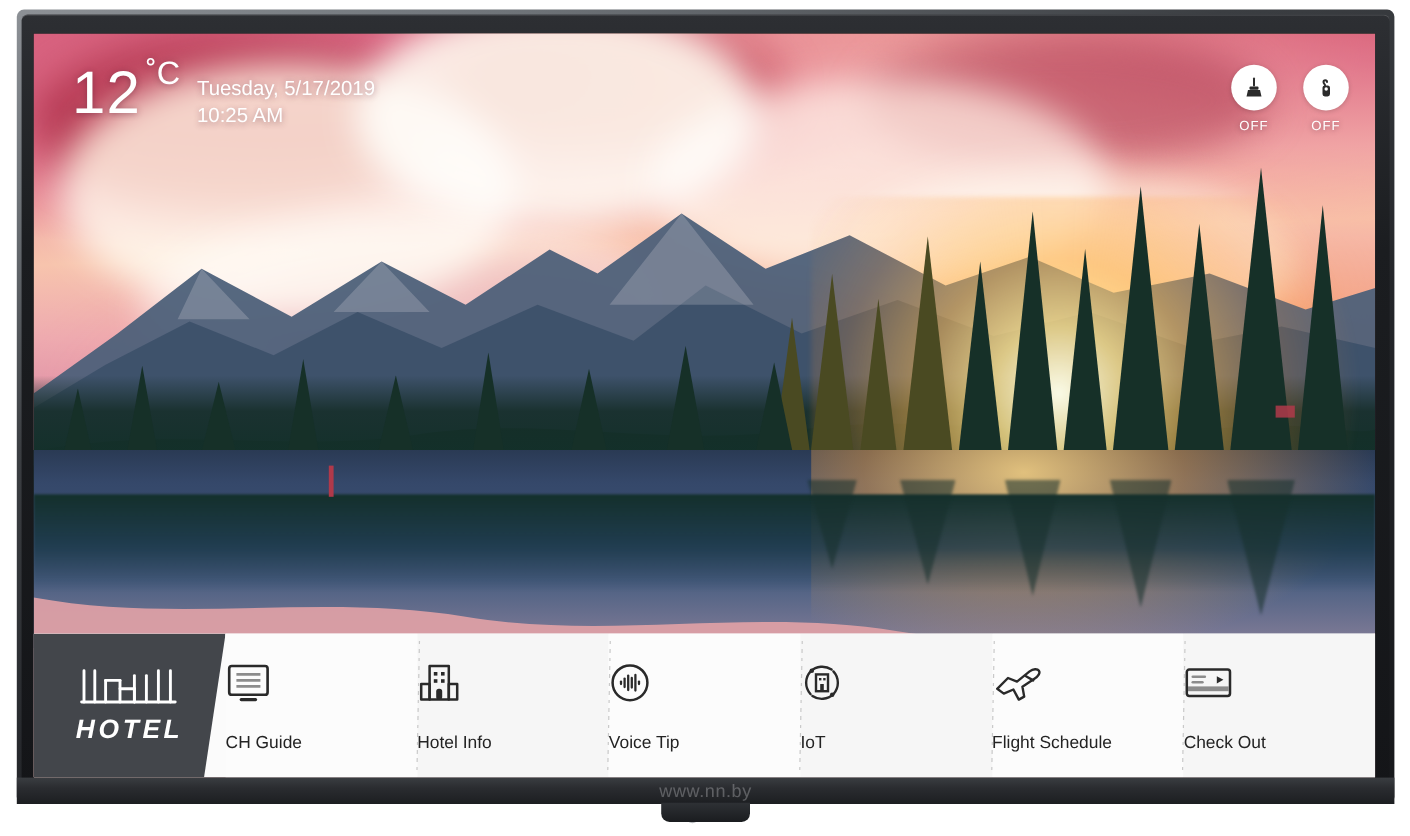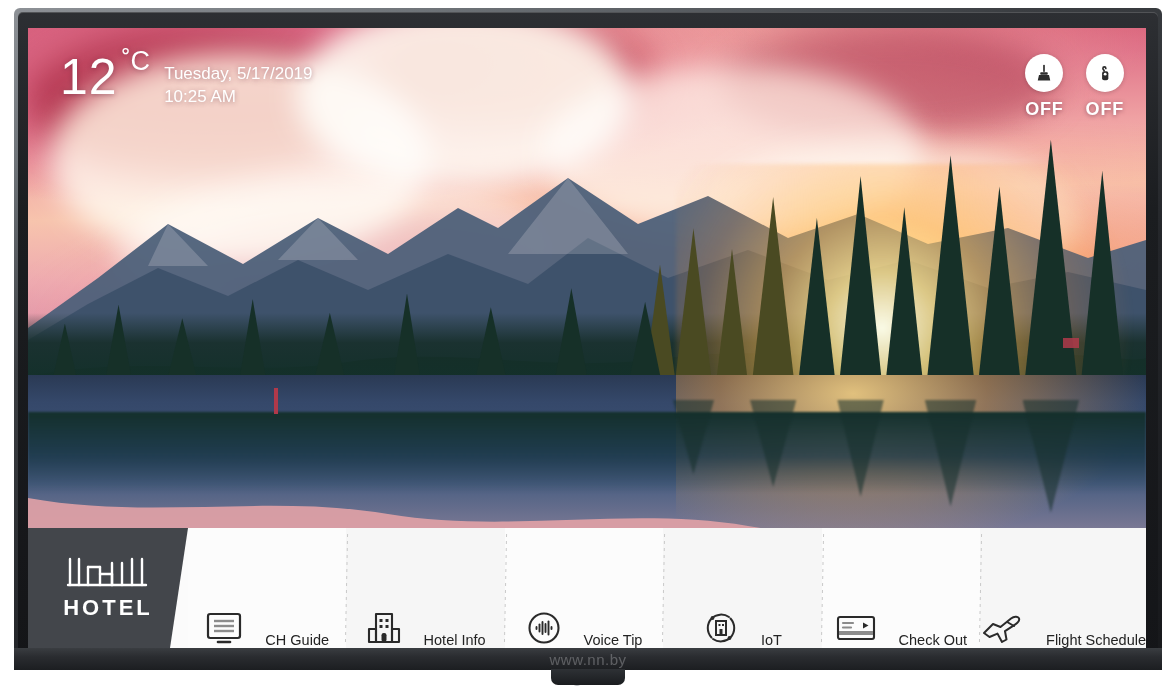--- a/index.html
+++ b/index.html
@@ -131,21 +131,21 @@
 
   
   #status-icons { position: absolute; right: 22px; top: 26px; display: flex; gap: 22px; }
   .status-item { display: flex; flex-direction: column; align-items: center; gap: 7px; cursor: pointer; }
   .status-circle {
     width: 38px; height: 38px; border-radius: 50%;
     background: #ffffff; display: flex; align-items: center; justify-content: center;
     box-shadow: 0 1px 4px rgba(0,0,0,.18);
   }
   .status-label {
-    font-size: 18px; font-weight: 700; color: #ffffff; letter-spacing: .8px;
+    font-size: 11px; font-weight: 400; color: #ffffff; letter-spacing: .8px;
     text-shadow: 0 1px 4px rgba(80,30,50,.5);
   }
 
   
   #welcome-block { position: absolute; left: 0; right: 0; top: 248px; text-align: center; }
   #welcome-title {
     font-size: 27px; font-weight: 400; color: #ffffff; line-height: 1.26;
     text-shadow: 0 1px 6px rgba(50,25,30,.5);
   }
   #welcome-sub {
@@ -157,29 +157,30 @@
   #launcher {
     position: absolute; left: 0; bottom: 0; width: 100%; height: 120px;
     background: #fbfbfb; display: flex;
   }
   #hotel-panel {
     position: relative; width: 160px; height: 100%;
     background: #43464b; display: flex; flex-direction: column;
     align-items: center; justify-content: center; gap: 4px;
     clip-path: polygon(0 0, 100% 0, calc(100% - 18px) 100%, 0 100%);
     cursor: pointer;
+    font-style: italic;
   }
   #hotel-logo-mark { display: block; }
   #hotel-logo-text {
     font-size: 22px; font-weight: 700; color: #ffffff; letter-spacing: 3px;
   }
   #nav-items { flex: 1; display: flex; height: 100%; }
   .nav-item {
-    flex: 1; position: relative; display: flex; flex-direction: row;
-    align-items: flex-end; justify-content: center; gap: 22px;
+    flex: 1; position: relative; display: flex; flex-direction: column;
+    align-items: flex-start; justify-content: center; gap: 22px;
     cursor: pointer; background: #fcfcfc;
   }
   .nav-item:nth-child(even) { background: #f6f6f6; }
   .nav-item + .nav-item::before {
     content: ""; position: absolute; left: 0; top: 6px; bottom: 4px; width: 1px;
     background: repeating-linear-gradient(to bottom, #c9c9c9 0 3px, transparent 3px 7px);
     transform: rotate(1.1deg);
   }
   .nav-icon { height: 40px; display: flex; align-items: center; justify-content: center; }
   .nav-label { font-size: 14.5px; color: #232323; white-space: nowrap; }
@@ -402,39 +403,39 @@
               <rect x="15.5" y="14" width="2" height="2" fill="#2a2a2a" stroke="none"></rect>
               <rect x="19" y="14" width="2" height="2" fill="#2a2a2a" stroke="none"></rect>
               <rect x="16.5" y="19" width="3" height="6" fill="#2a2a2a" stroke="none"></rect>
             </svg>
           </div>
           <div class="nav-label">IoT</div>
         </div>
 
         <div class="nav-item">
           <div class="nav-icon">
+            <svg width="44" height="34" viewBox="0 0 44 34" fill="none" stroke="#2a2a2a" stroke-width="2" stroke-linejoin="round">
+              <path d="M4 22 L13 13 L20.5 16 L31 7.5 C34 5.3 37.5 5.2 38.8 7 C40 8.8 38.3 11.6 35 13.6 L25 20.2 L26.5 28.5 L22 31 L17.5 22.6 L9.5 26 Z"></path>
+              <line x1="28" y1="11.5" x2="34" y2="15" stroke-linecap="round"></line>
+            </svg>
+          </div>
+          <div class="nav-label">Flight Schedule</div>
+        </div>
+
+        <div class="nav-item">
+          <div class="nav-icon">
             <svg width="42" height="32" viewBox="0 0 42 32" fill="none" stroke="#2a2a2a" stroke-width="2.1">
               <rect x="3" y="5" width="36" height="22" rx="2"></rect>
               <line x1="8" y1="11" x2="18" y2="11" stroke="#8c8c8c" stroke-width="2.2" stroke-linecap="round"></line>
               <line x1="8" y1="15.5" x2="16" y2="15.5" stroke="#8c8c8c" stroke-width="2.2" stroke-linecap="round"></line>
               <path d="M28 10.5 L33.5 13.5 L28 16.5 Z" fill="#2a2a2a" stroke="none"></path>
               <rect x="4" y="19" width="34" height="4" fill="#8c8c8c" stroke="none"></rect>
             </svg>
           </div>
           <div class="nav-label">Check Out</div>
-        </div>
-
-        <div class="nav-item">
-          <div class="nav-icon">
-            <svg width="44" height="34" viewBox="0 0 44 34" fill="none" stroke="#2a2a2a" stroke-width="2" stroke-linejoin="round">
-              <path d="M4 22 L13 13 L20.5 16 L31 7.5 C34 5.3 37.5 5.2 38.8 7 C40 8.8 38.3 11.6 35 13.6 L25 20.2 L26.5 28.5 L22 31 L17.5 22.6 L9.5 26 Z"></path>
-              <line x1="28" y1="11.5" x2="34" y2="15" stroke-linecap="round"></line>
-            </svg>
-          </div>
-          <div class="nav-label">Flight Schedule</div>
         </div>
 
       </div>
     </div>
   </div>
 
   <div id="bottom-bezel">
     <div id="watermark">www.nn.by</div>
     <div id="lg-logo">
       <span id="lg-ring"></span>

